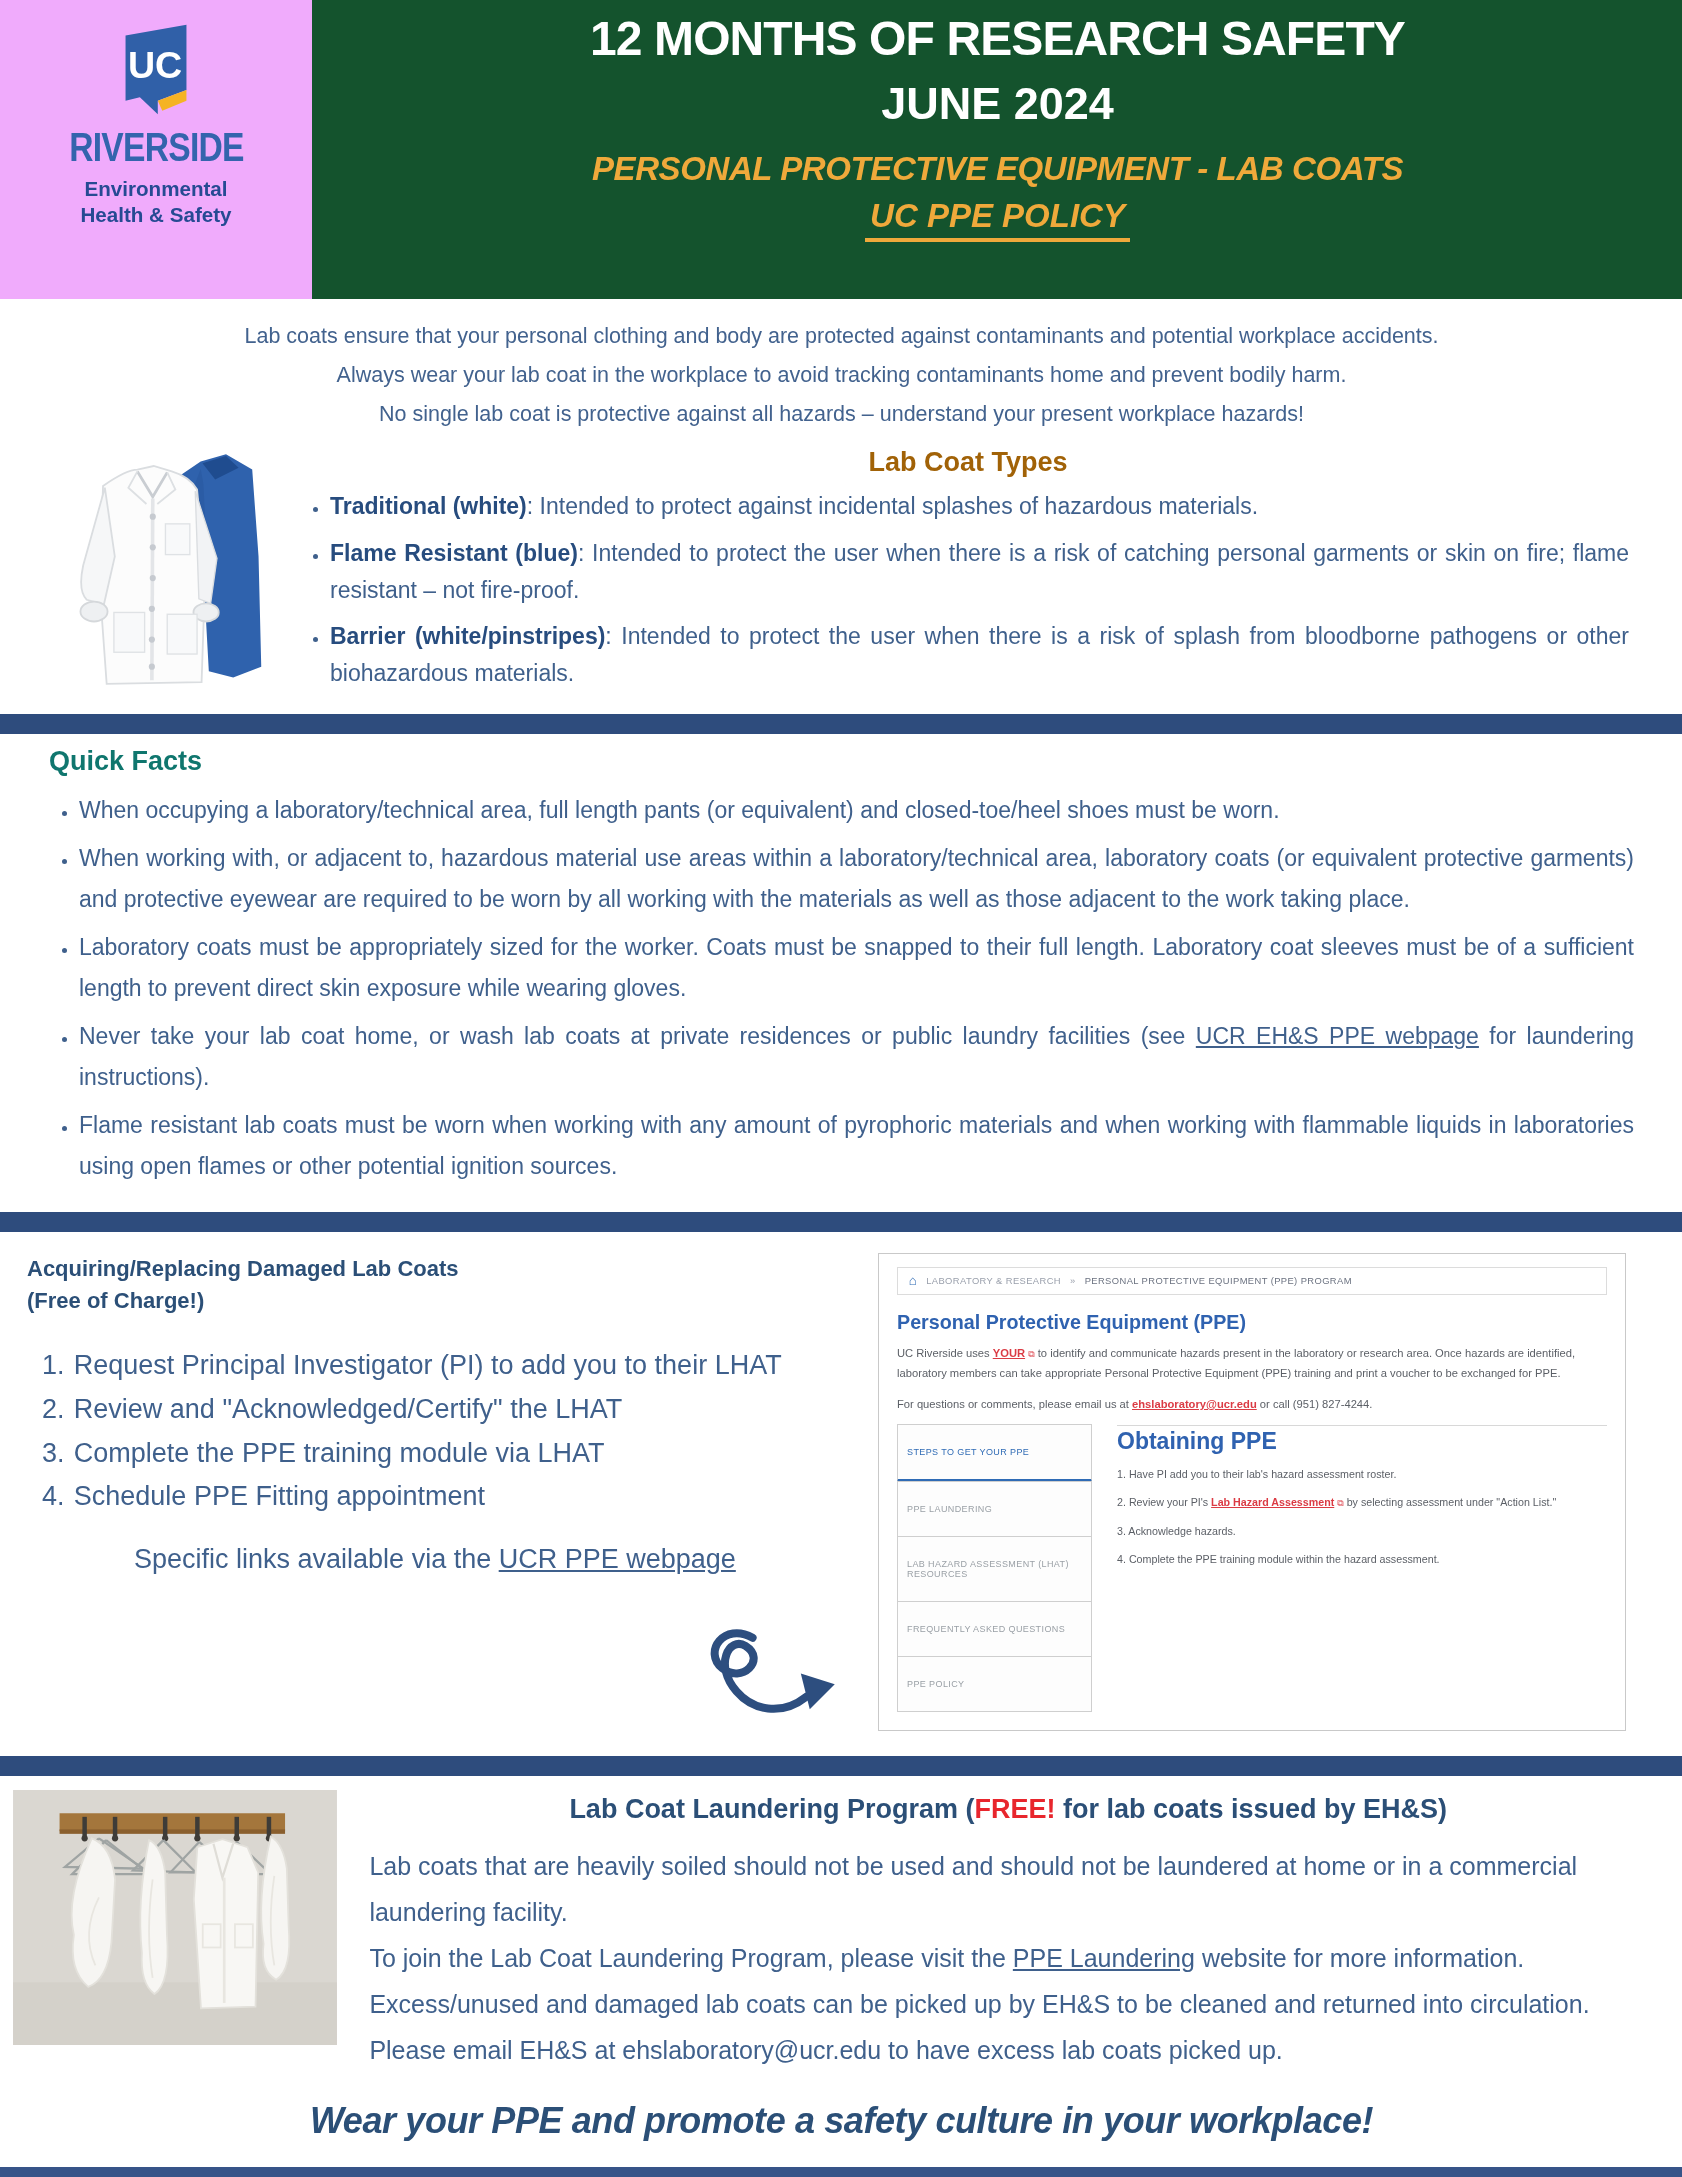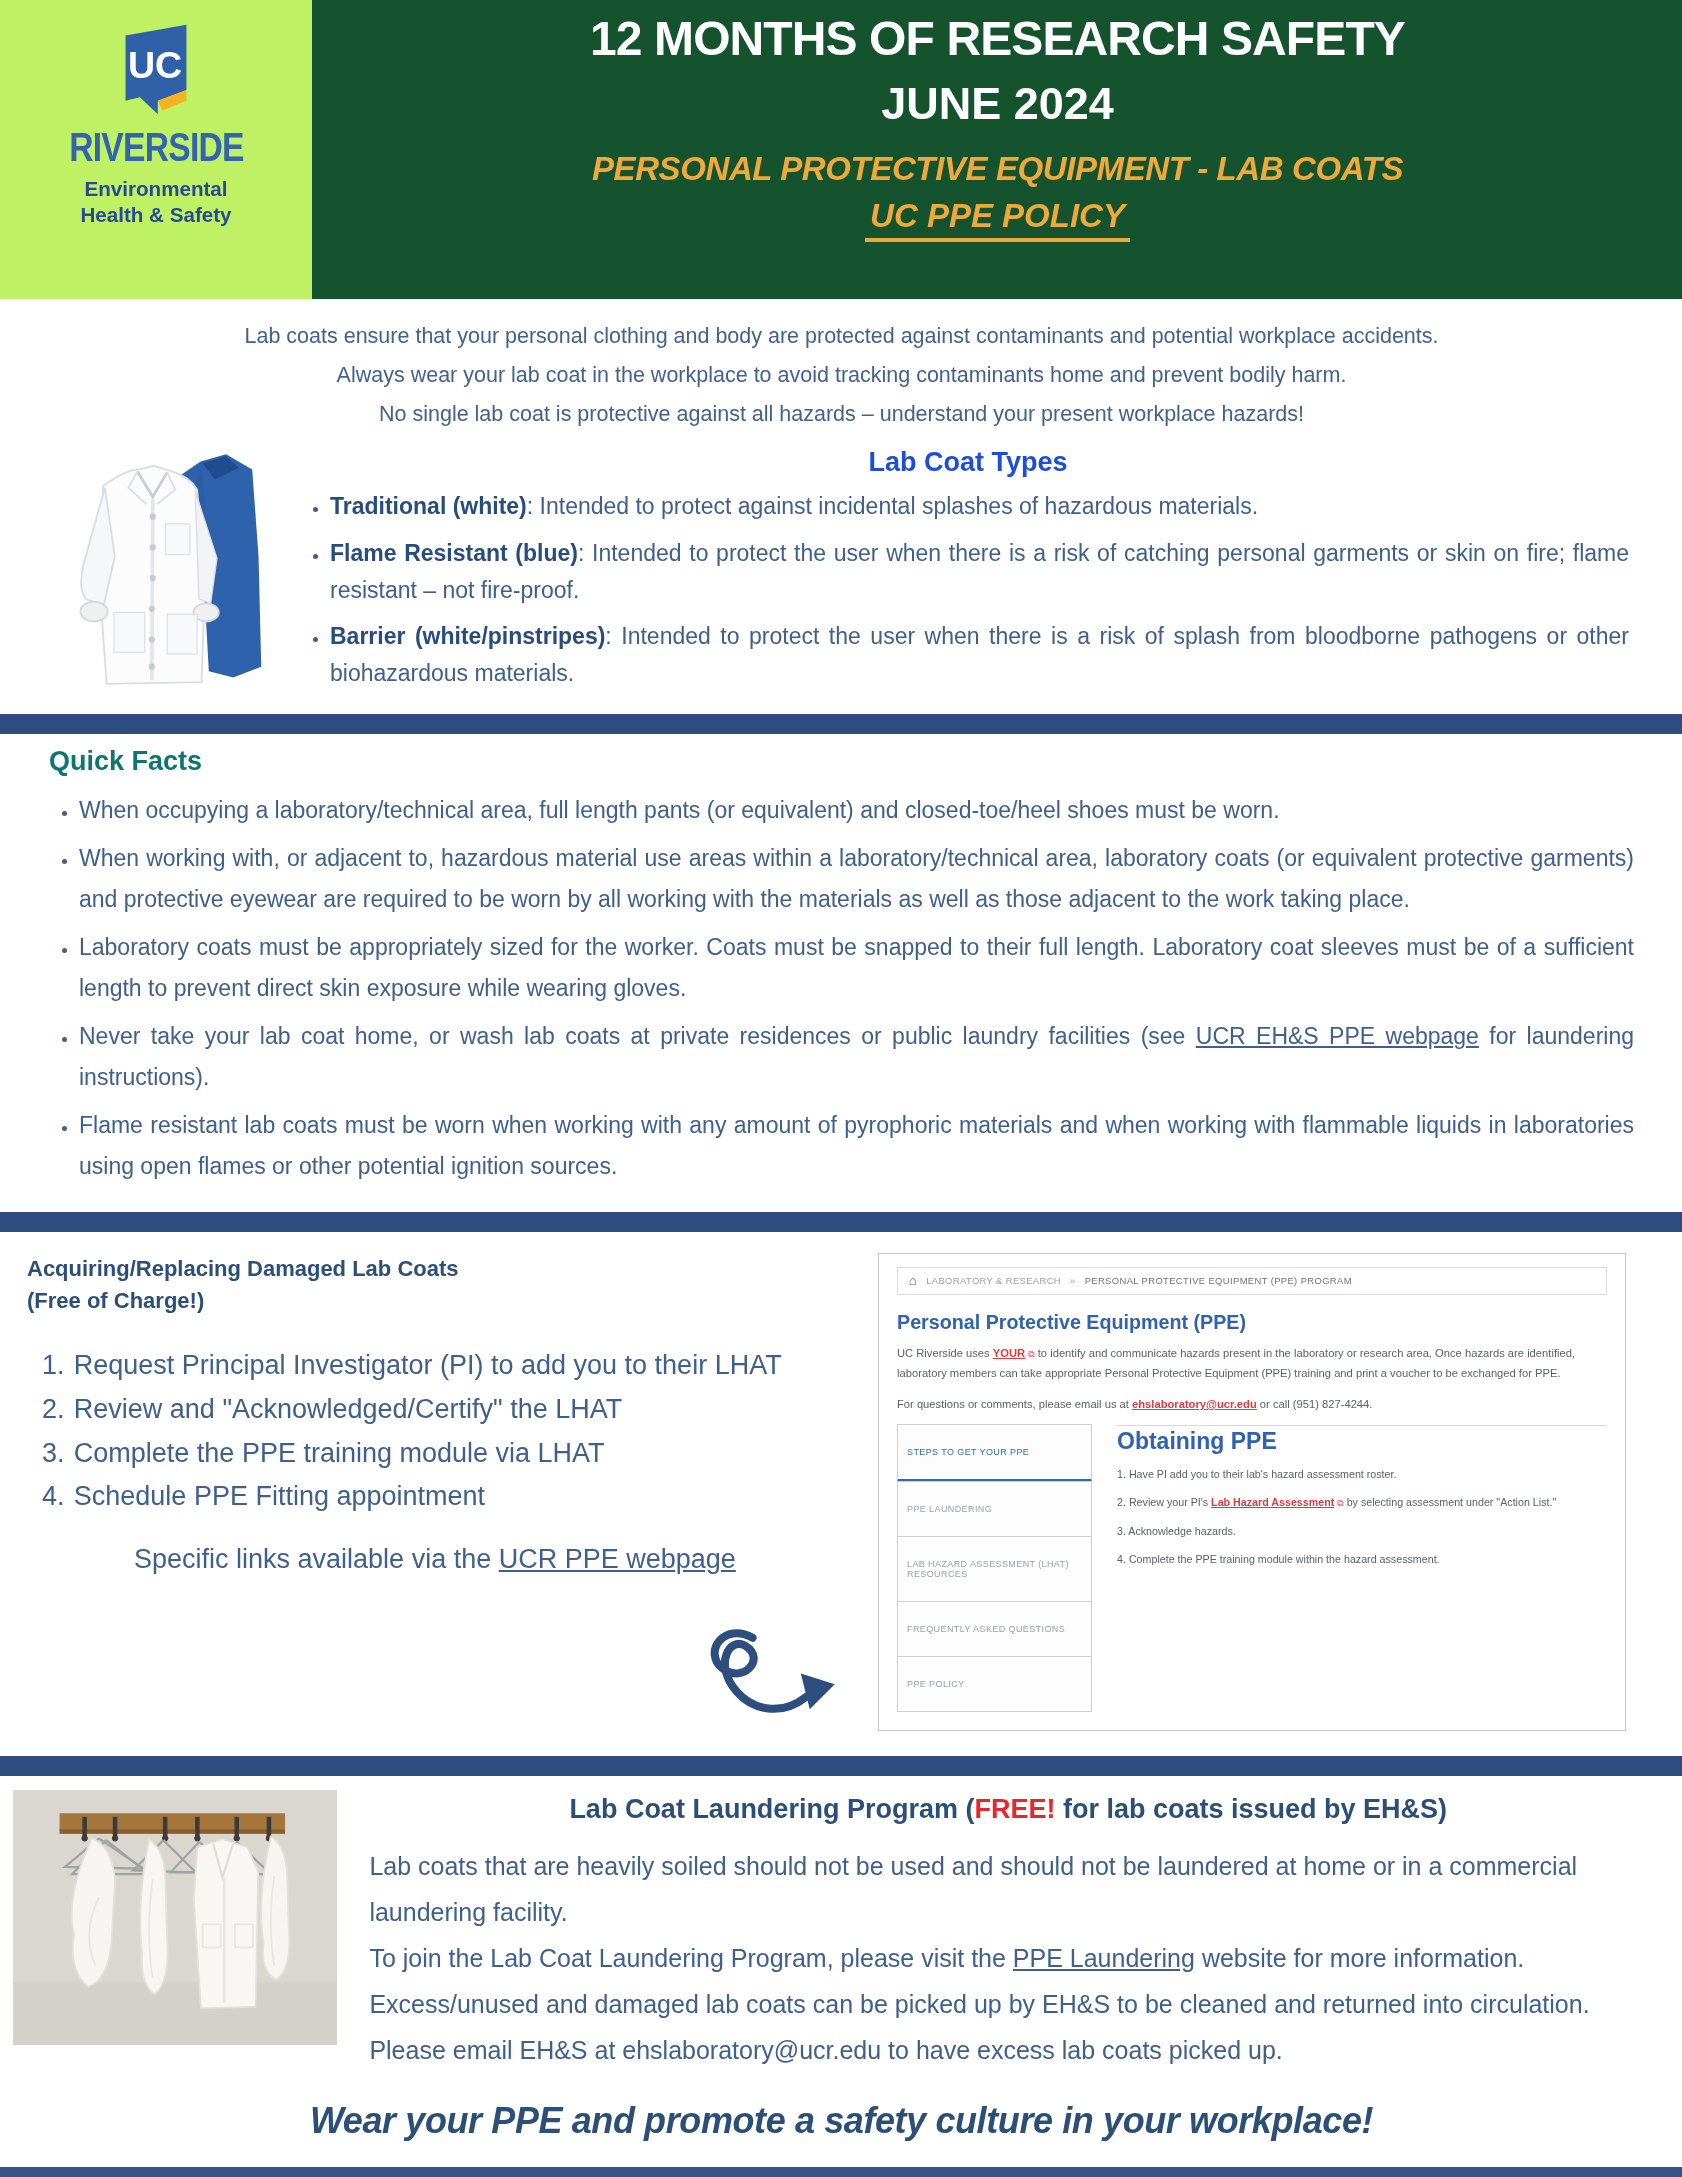--- a/index.html
+++ b/index.html
@@ -1,39 +1,39 @@
 <!DOCTYPE html>
 <html style="font-size:14.3px"><head>
 <meta charset="utf-8">
 <style>
   * { margin:0; padding:0; box-sizing:border-box; }
   body { background:#ffffff; font-family:"Liberation Sans", sans-serif; }
   .page { width:1683px; height:2177px; background:#fff; display:flex; flex-direction:column; overflow:hidden; }
 
   
   .header { display:flex; height:299px; flex-shrink:0; }
-  .logo-col { width:312px; background:#bef264; display:flex; flex-direction:column; align-items:center; padding-top:21.5px; flex-shrink:0; }
+  .logo-col { width:312px; background:#f0abfc; display:flex; flex-direction:column; align-items:center; padding-top:21.5px; flex-shrink:0; }
   .logo-shield { width:86px; height:95px; }
   .logo-riverside { color:#3464AD; font-weight:bold; font-size:41px; letter-spacing:-0.9px; transform:scaleX(.82); transform-origin:center; margin-top:7.2px; white-space:nowrap; }
   .logo-dept { color:#264A93; font-weight:bold; font-size:20.6px; line-height:1.25; text-align:center; margin-top:5.4px; }
   .header-main { flex:1; background:#14532d; color:#fff; text-align:center; padding-top:10.7px; }
   .h-title1 { font-size:48px; font-weight:bold; letter-spacing:-0.9px; }
   .h-title2 { font-size:45px; font-weight:bold; margin-top:12.5px; }
   .h-sub { font-size:33px; font-weight:bold; font-style:italic; color:#EFA93B; margin-top:19.7px; letter-spacing:-0.4px; }
   .h-policy-wrap { margin-top:9px; }
   .h-policy { display:inline-block; font-size:33px; font-weight:bold; font-style:italic; color:#EFA93B; border-bottom:4.5px solid #EFA93B; padding:0 5.4px 2.7px; cursor:pointer; }
 
   
   .intro { margin-top:18px; text-align:center; color:#42628E; font-size:21.5px; line-height:39px; padding:0 36px; }
 
   
   .types { display:flex; margin-top:3.6px; padding-right:54px; }
   .types-img { width:226px; margin-left:47px; flex-shrink:0; }
   .types-body { flex:1; margin-left:34px; }
-  .types-body h2 { text-align:center; color:#1d4ed8; font-size:27px; margin:9px 0 10.7px; }
+  .types-body h2 { text-align:center; color:#a16207; font-size:27px; margin:9px 0 10.7px; }
   .types-body ul { list-style:disc; padding-left:23px; }
   .types-body li { font-size:23px; line-height:1.62; color:#3F608C; text-align:justify; margin-bottom:9px; }
   .types-body li::marker { color:#3F608C; font-size:18px; }
   .lead { font-weight:bold; color:#274C7E; }
 
   
   .divider { height:19.7px; background:#2E4C7D; flex-shrink:0; }
   .mt18 { margin-top:12.5px; }
 
   

